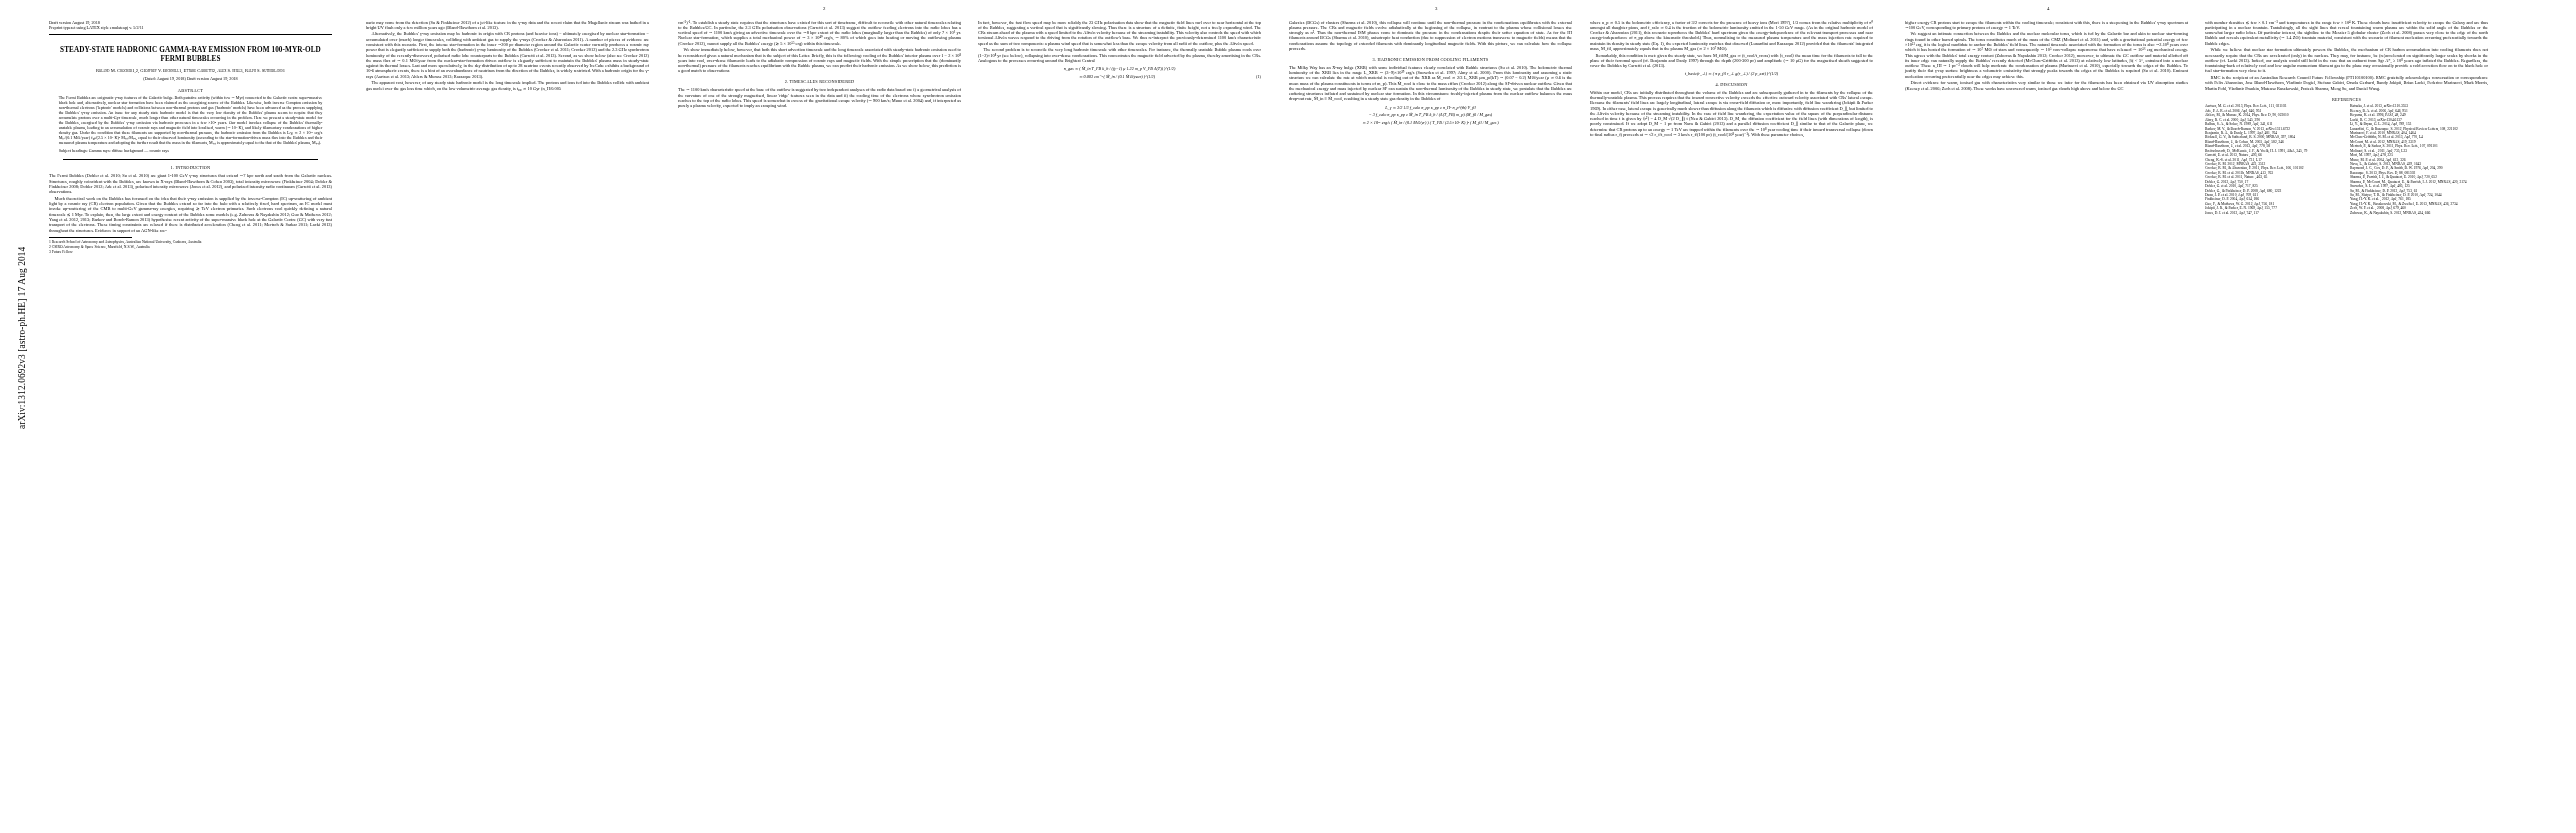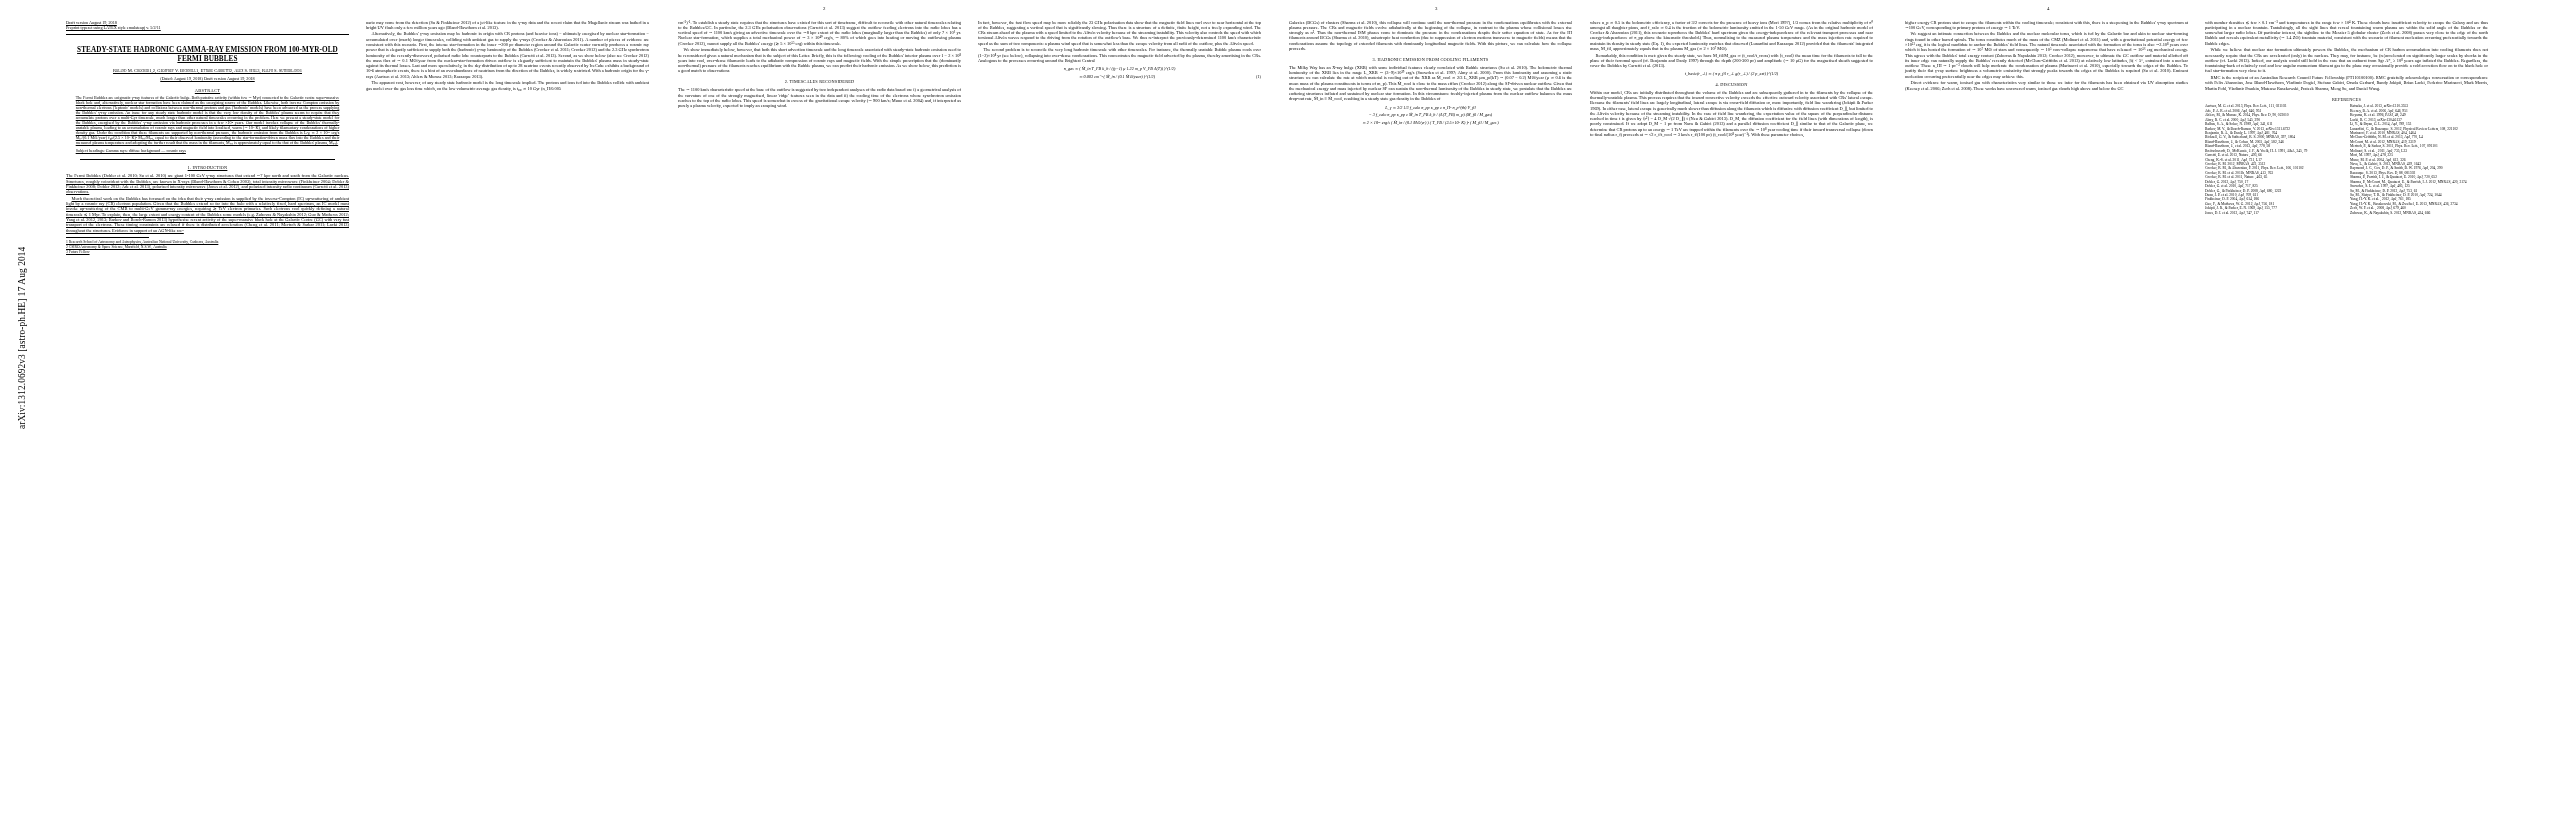--- a/index.html
+++ b/index.html
@@ -10,21 +10,21 @@
   .arxiv-stamp{
     position:absolute;left:-103px;top:299px;width:250px;
     transform:rotate(-90deg);transform-origin:center center;
     font-family:"Liberation Serif",serif;font-size:9.4px;color:#000;
     white-space:nowrap;letter-spacing:0.1px;
   }
 
   .sheet{position:absolute;left:39px;top:0;width:2537px;height:834px;}
 
   .col{position:absolute;top:19.5px;width:283px;font-size:4.4px;line-height:1.2;text-align:justify;}
-  .c1{left:27px;text-decoration:underline;}
+  .c1{left:10px;}
   .c2{left:327px;}
   .c3{left:639px;}
   .c4{left:939px;}
   .c5{left:1250px;}
   .c6{left:1551px;}
   .c7{left:1866px;}
   .c8{left:2166px;}
 
   .pagenum{position:absolute;font-size:4.9px;top:5.6px;}
 

